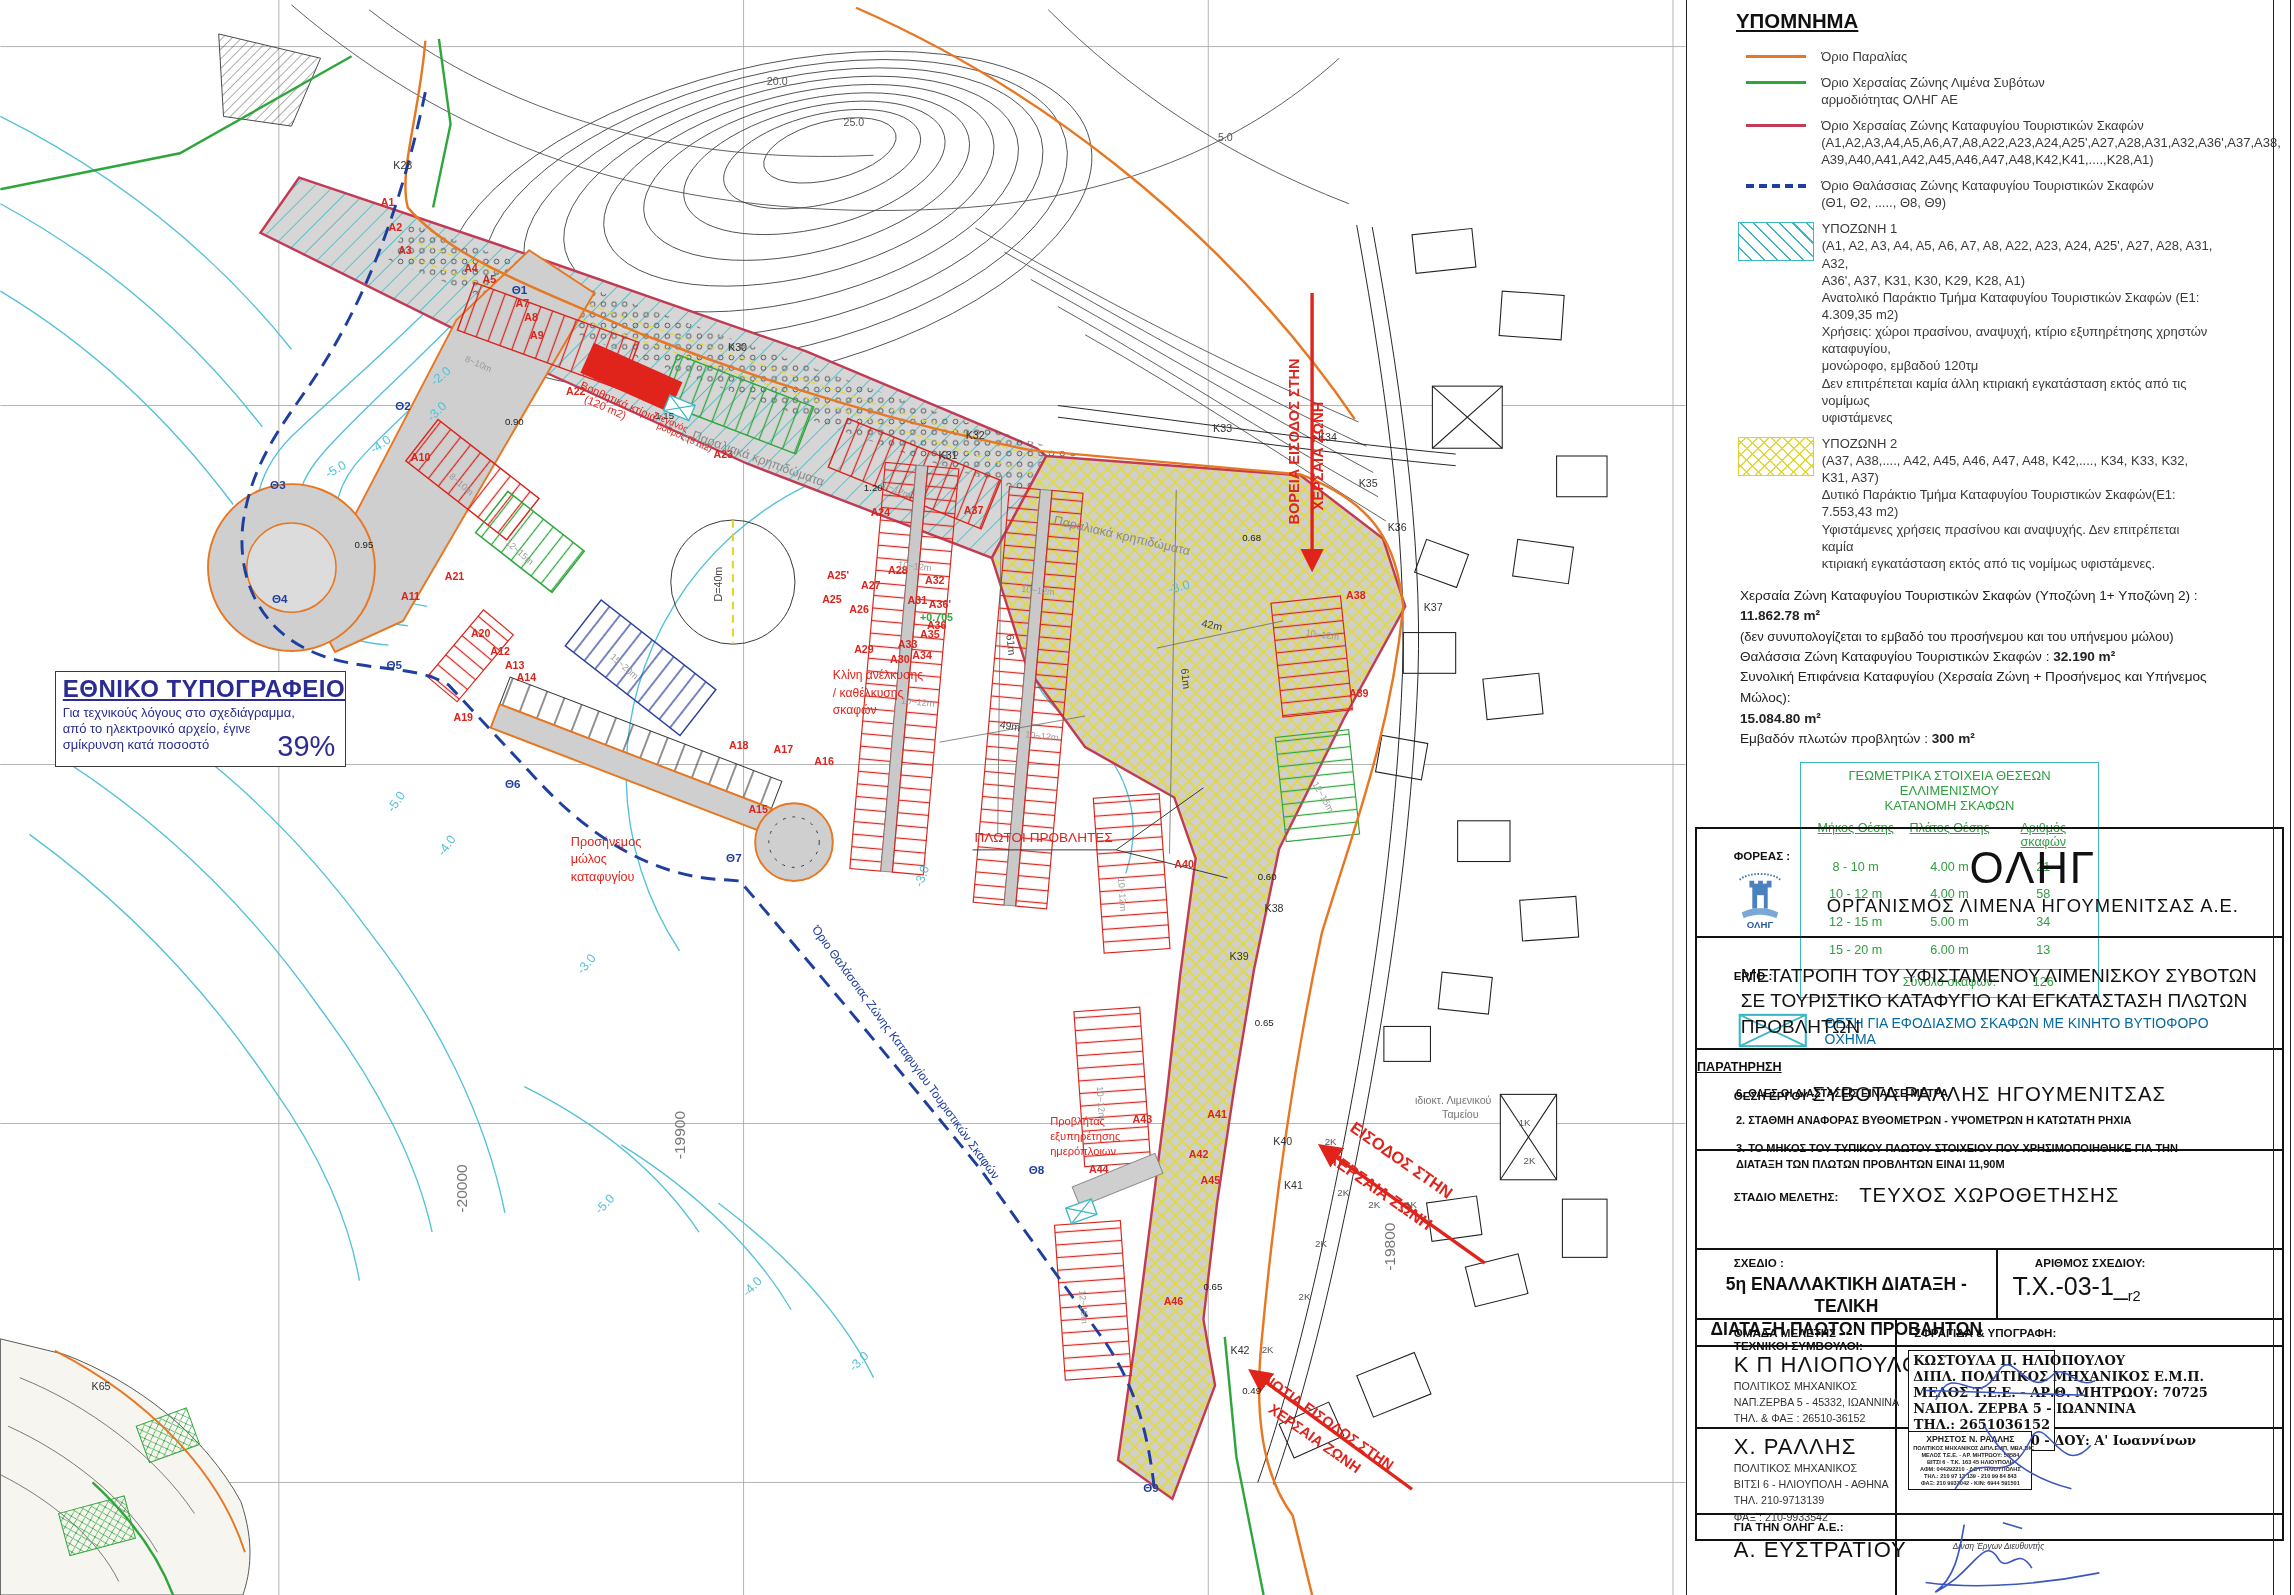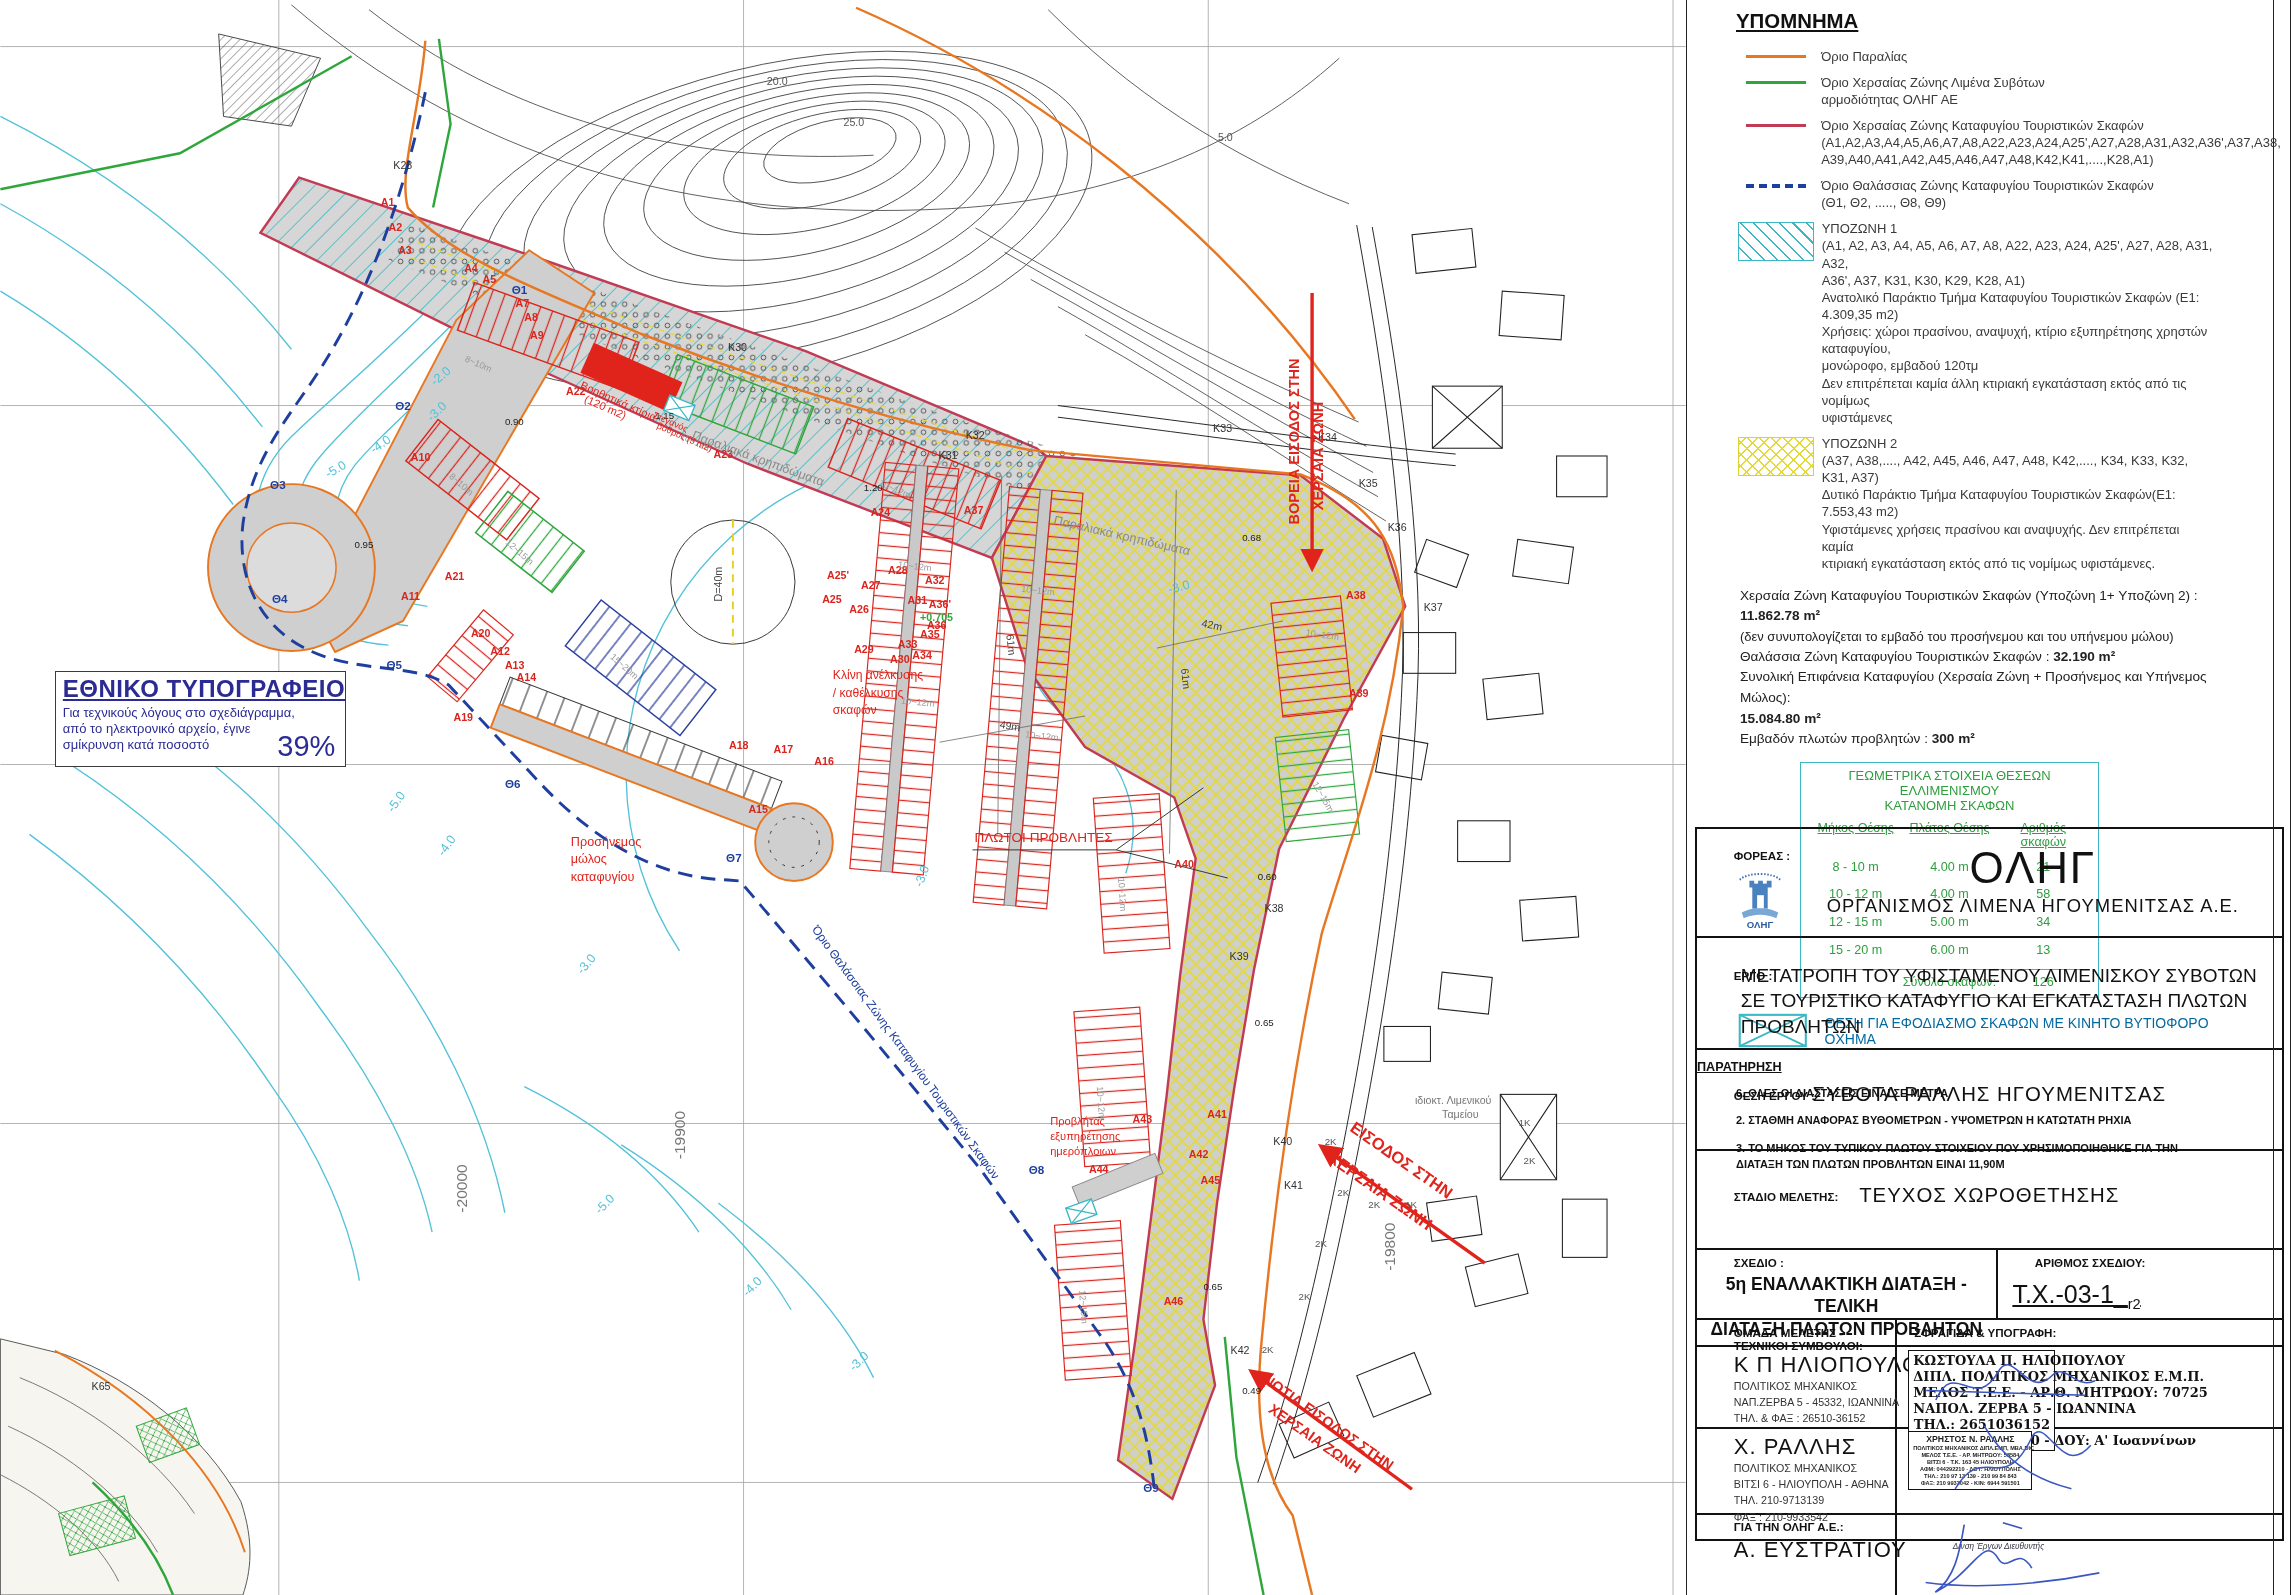--- a/index.html
+++ b/index.html
@@ -69,21 +69,21 @@
   .org-full { text-align: center; font-size: 18.4px; margin: 2px 0 0 87px; letter-spacing: 1px; }
   .logo { position: absolute; left: 37px; top: 25px; }
   .r-ergo { height: 87px; }
   .ergo-text { margin: 25px 0 0 44px; font-size: 19px; line-height: 1.35; white-space: pre-line; }
   .r-thesi { height: 68px; } .r-stadio { height: 66px; }
   .center-text { text-align: center; font-size: 20.4px; margin-top: 33px; letter-spacing: 1px; }
   .r-sxedio { height: 70px; display: flex; }
   .sx-left { width: 301px; border-right: 2.9px solid #111; position: relative; }
   .sx-title { text-align: center; font-weight: bold; font-size: 17.5px; line-height: 1.3; margin-top: 23px; }
   .sx-right { flex: 1; position: relative; padding-left: 14.6px; }
-  .sx-num { font-size: 25px; margin-top: 30px; text-decoration: underline; }
+  .sx-num { font-size: 25px; margin-top: 22px; }
   .sx-num sub { font-size: 14.6px; }
   .r-date { height: 49px; display: flex; }
   .d-col { position: relative; flex: 1; }
   .d-val { margin: 26px 0 0 49px; font-size: 16.5px; }
   .d-col.right .tb-label { left: auto; right: 92px; }
   .d-col.right .d-val { margin-left: 301px; }
   .r-teamhead { height: 27px; display: flex; }
   .th-left { width: 200px; border-right: 2.9px solid #111; }
   .th-left .lbl, .th-right .lbl { display:block; margin: 6.8px 0 0 37px; font-size: 11.6px; font-weight: bold; }
   .th-right { flex: 1; } .th-right .lbl { margin-left: 17.5px; }

